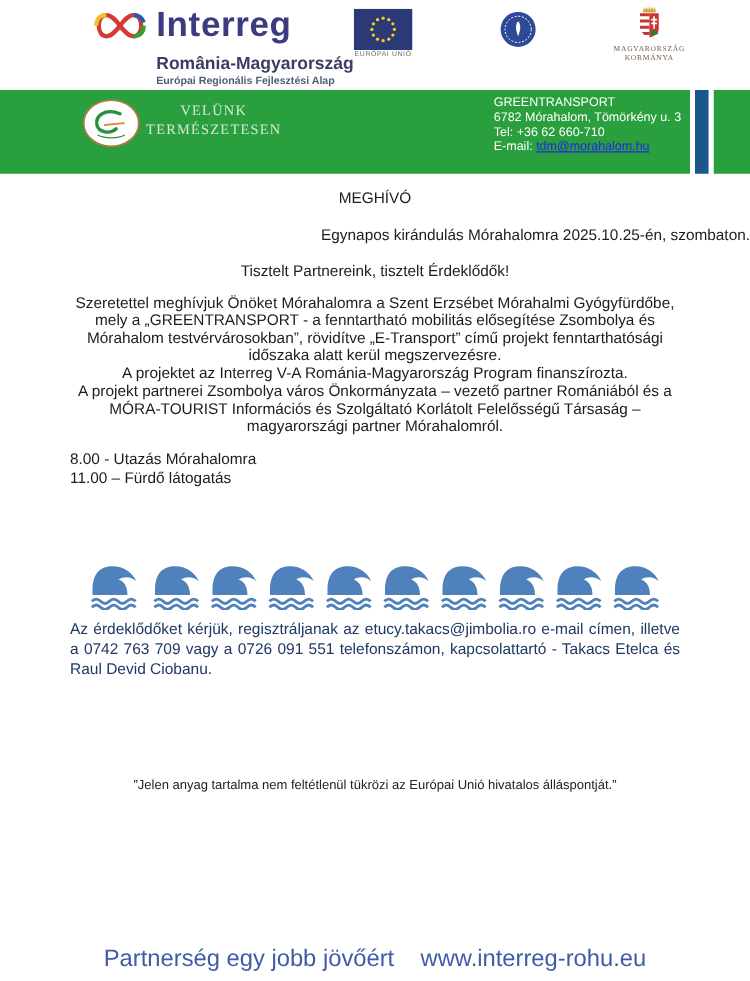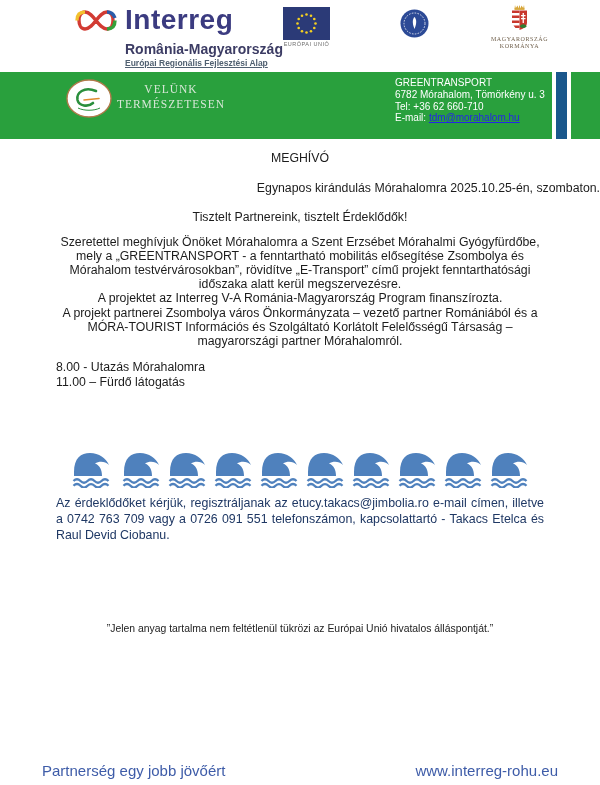--- a/index.html
+++ b/index.html
@@ -10,21 +10,21 @@
     font-family:"Liberation Sans", sans-serif; color:#1c1c1c;
   }
 
   
   .header { position:relative; height:72px; }
   .interreg-block { position:absolute; left:73px; top:5px; }
   .interreg-row { display:flex; align-items:flex-start; }
   .interreg-brand { font-size:28px; font-weight:bold; color:#3b3b80; line-height:30px; letter-spacing:.5px; margin-left:6px;text-align:center; }
   .interreg-sub { margin-left:52px; }
   .interreg-program { font-size:14px; font-weight:bold; color:#3c3c64; line-height:16px; }
-  .interreg-erdf { font-size:8.5px; font-weight:bold; color:#506071; line-height:11px; margin-top:1px;text-decoration:underline; }
+  .interreg-erdf { font-size:8.5px; font-weight:bold; color:#506071; line-height:11px; margin-top:1px; }
   .eu-flag-block { position:absolute; left:283px; top:7px; width:47px; text-align:center; }
   .eu-flag { width:47px; height:33px; display:block; }
   .eu-flag-label { font-size:5.5px; color:#6d6d6d; letter-spacing:.5px; margin-top:1px; }
   .ro-seal { position:absolute; left:400px; top:9px; width:29px; height:29px; }
   .hu-block { position:absolute; left:477px; top:3px; width:85px; text-align:center; }
   .hu-coat { width:23px; height:29px; display:inline-block; }
   .hu-gov-line { font-size:6px; color:#6f5f4b; letter-spacing:.6px; font-family:"Liberation Serif", serif; line-height:7px; }
 
   
   .banner { position:relative; height:67px; display:flex; }
@@ -46,21 +46,21 @@
   .para { padding:0 56px; text-align:center; }
   .para-first { margin-top:10px; }
   .schedule { margin-top:12px; padding:0 56px; line-height:14.8px; }
   .wave-row { margin-top:60px; text-align:center; color:#4f81bd; }
   .wave-row .wave { display:inline-block; width:40px; height:38px; margin:0 3px; vertical-align:top; }
   .registration { margin-top:7px; padding:0 56px; text-align:justify; color:#1f3864; line-height:16px; font-size:12.4px; }
   .disclaimer { margin-top:79px; text-align:center; font-size:10.4px; color:#222222; }
 
   
   .footer { position:absolute; left:0; right:0; bottom:6px; display:flex; justify-content:space-between;
-    padding:0 42px; font-size:15px; color:#3e5ca8; }
+    padding:0 83px; font-size:19px; color:#3e5ca8; }
 </style>
 </head>
 <body>
 
 <div class="page">
 
   <div class="header">
 
     <div class="interreg-block">
       <div class="interreg-row">

